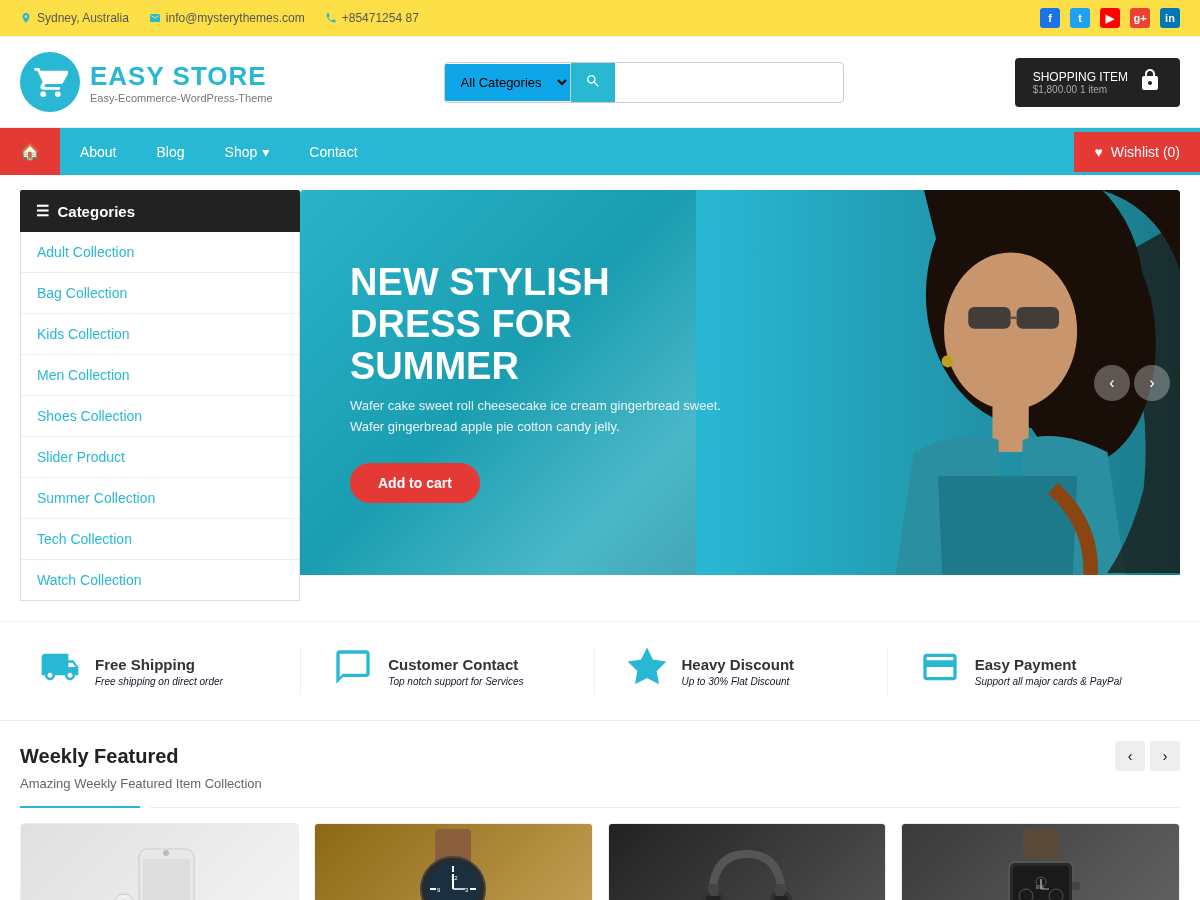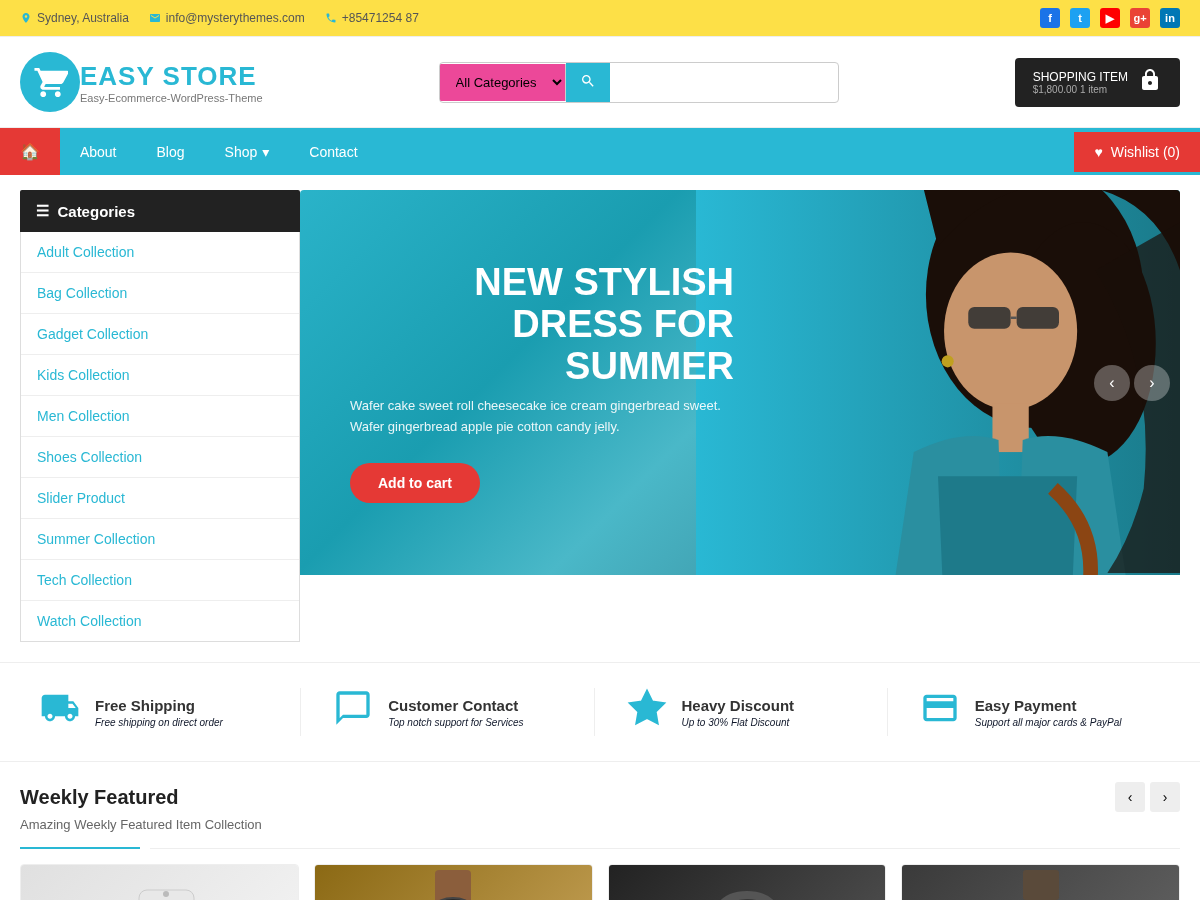--- a/index.html
+++ b/index.html
@@ -33,35 +33,35 @@
     .social-icon.linkedin { background: #0077b5; }
 
     
     .header {
       padding: 15px 20px;
       display: flex;
       justify-content: space-between;
       align-items: center;
       border-bottom: 1px solid #eee;
     }
-    .logo { display: flex; align-items: center; }
+    .logo { display: flex; align-items: center; gap: 10px; }
     .logo-icon {
       width: 60px; height: 60px;
       background: #29b8d4;
       border-radius: 50%;
       display: flex; align-items: center; justify-content: center;
       position: relative;
     }
     .logo-icon svg { width: 35px; height: 35px; fill: white; }
     .logo-text { display: flex; flex-direction: column; }
     .logo-brand { font-size: 26px; font-weight: bold; color: #29b8d4; letter-spacing: 1px; }
     .logo-sub { font-size: 11px; color: #777; }
 
     .search-bar { display: flex; align-items: center; border: 1px solid #ccc; border-radius: 4px; overflow: hidden; width: 400px; }
-    .search-select { border: none; border-right: 1px solid #ccc; padding: 10px 12px; background: #ec4899; font-size: 13px; cursor: pointer; outline: none; }
+    .search-select { border: none; border-right: 1px solid #ccc; padding: 10px 12px; background: #0ea5e9; font-size: 13px; cursor: pointer; outline: none; }
     .search-input { border: none; padding: 10px 12px; font-size: 13px; flex: 1; outline: none; color: #999; }
     .search-btn { background: #29b8d4; border: none; padding: 10px 14px; cursor: pointer; }
     .search-btn svg { fill: white; width: 16px; height: 16px; }
 
     .cart-btn {
       background: #222;
       color: #fff;
       padding: 10px 18px;
       border-radius: 4px;
       display: flex; align-items: center; gap: 10px;
@@ -140,21 +140,21 @@
       background: linear-gradient(135deg, #2ab3c9 0%, #1a9db0 30%, #4ab8c8 50%, #2a6b7c 100%);
       position: relative;
       display: flex;
       align-items: center;
     }
     .hero-content {
       padding: 40px 50px;
       z-index: 2;
       max-width: 55%;
     }
-    .hero-title { font-size: 38px; font-weight: 900; color: white; line-height: 1.1; margin-bottom: 9px; text-transform: uppercase; text-align: right; }
+    .hero-title { font-size: 38px; font-weight: 900; color: white; line-height: 1.1; margin-bottom: 9px; text-transform: uppercase; }
     .hero-desc { color: rgba(255,255,255,0.9); font-size: 13px; line-height: 1.6; margin-bottom: 25px; }
     .hero-btn {
       background: #e53935;
       color: white;
       border: none;
       padding: 12px 28px;
       border-radius: 25px;
       font-size: 14px;
       font-weight: bold;
       cursor: pointer;
@@ -364,21 +364,20 @@
 <div class="main-layout">
 
   <div class="sidebar">
     <div class="sidebar-header">
       <span>☰</span>
       <span>Categories</span>
     </div>
     <div class="sidebar-list">
       <div class="sidebar-item">Adult Collection</div>
       <div class="sidebar-item">Bag Collection</div>
-      <div class="sidebar-item">Gadget Collection</div>
       <div class="sidebar-item">Kids Collection</div>
       <div class="sidebar-item">Men Collection</div>
       <div class="sidebar-item">Shoes Collection</div>
       <div class="sidebar-item">Slider Product</div>
       <div class="sidebar-item">Summer Collection</div>
       <div class="sidebar-item">Tech Collection</div>
       <div class="sidebar-item">Watch Collection</div>
     </div>
   </div>
 

